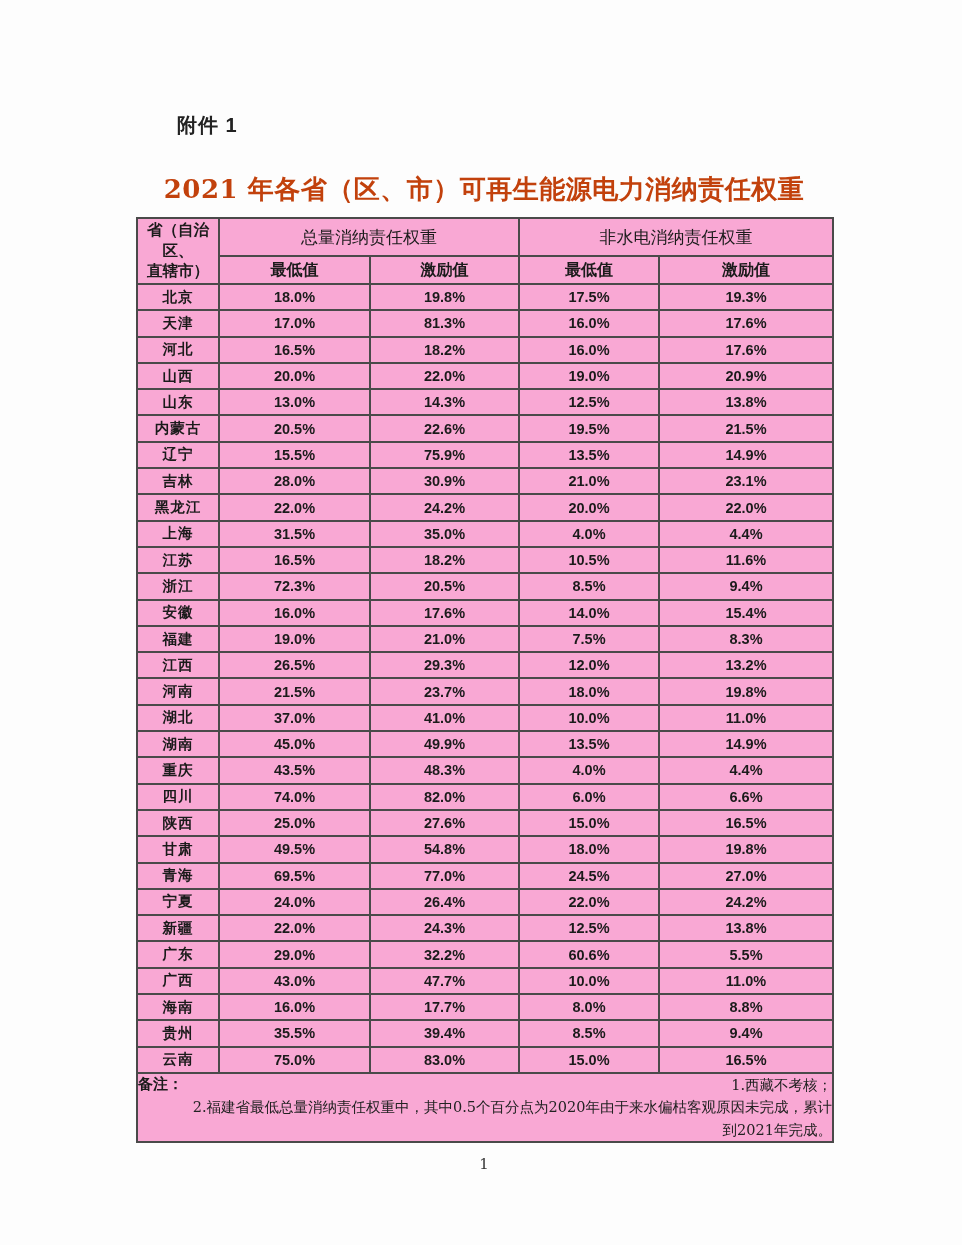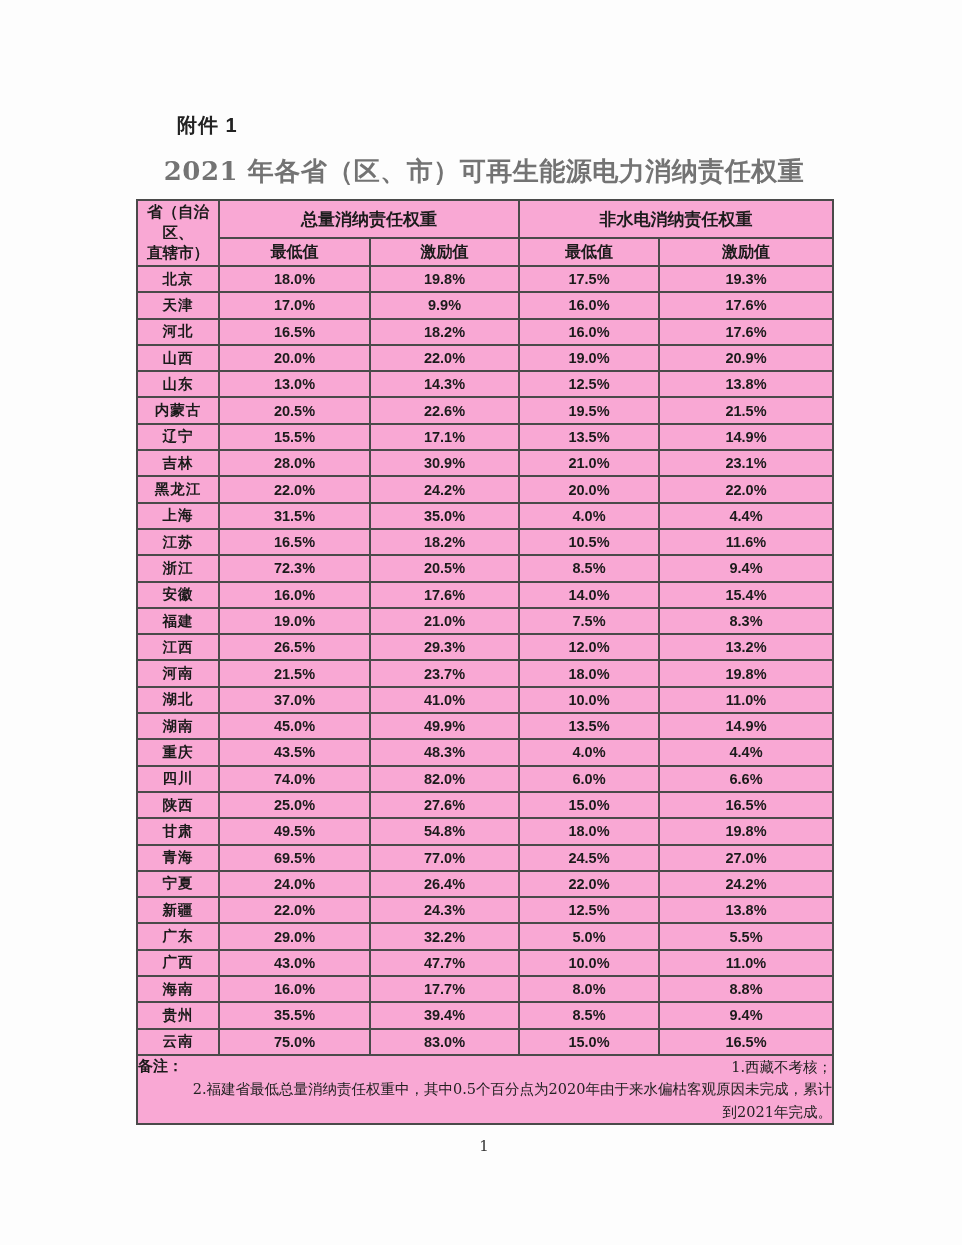--- a/index.html
+++ b/index.html
@@ -25,22 +25,22 @@
     color: #222;
     margin-left: 41px;
   }
   .doc-title {
     width: 696px;
     text-align: center;
     font-family: "DejaVu Serif", "Liberation Serif", serif;
     font-weight: bold;
     font-size: 26px;
     letter-spacing: 0.5px;
-    margin-top: 15px;
-    color: #737373;
+    margin-top: 33px;
+    color: #c2410c;
     white-space: nowrap;
   }
   table.weights {
     border-collapse: collapse;
     table-layout: fixed;
     width: 696px;
     margin-top: 10px;
     background: #f9a8d4;
   }
   table.weights th,
@@ -51,21 +51,21 @@
     vertical-align: middle;
   }
   th.province-head {
     font-size: 15.5px;
     font-weight: bold;
     line-height: 1.35;
     padding: 2px 1px;
   }
   th.group-head {
     font-size: 17px;
-    font-weight: bold;
+    font-weight: normal;
     height: 36px;
   }
   th.sub-head {
     font-size: 16px;
     font-weight: bold;
     height: 26px;
   }
   td.prov-cell {
     font-size: 14.5px;
     font-weight: bold;
@@ -151,21 +151,21 @@
     <tr>
         <td class="prov-cell">北京</td>
         <td class="val-cell">18.0%</td>
         <td class="val-cell">19.8%</td>
         <td class="val-cell">17.5%</td>
         <td class="val-cell">19.3%</td>
       </tr>
         <tr>
         <td class="prov-cell">天津</td>
         <td class="val-cell">17.0%</td>
-        <td class="val-cell">9.9%</td>
+        <td class="val-cell">81.3%</td>
         <td class="val-cell">16.0%</td>
         <td class="val-cell">17.6%</td>
       </tr>
         <tr>
         <td class="prov-cell">河北</td>
         <td class="val-cell">16.5%</td>
         <td class="val-cell">18.2%</td>
         <td class="val-cell">16.0%</td>
         <td class="val-cell">17.6%</td>
       </tr>
@@ -186,21 +186,21 @@
         <tr>
         <td class="prov-cell">内蒙古</td>
         <td class="val-cell">20.5%</td>
         <td class="val-cell">22.6%</td>
         <td class="val-cell">19.5%</td>
         <td class="val-cell">21.5%</td>
       </tr>
         <tr>
         <td class="prov-cell">辽宁</td>
         <td class="val-cell">15.5%</td>
-        <td class="val-cell">17.1%</td>
+        <td class="val-cell">75.9%</td>
         <td class="val-cell">13.5%</td>
         <td class="val-cell">14.9%</td>
       </tr>
         <tr>
         <td class="prov-cell">吉林</td>
         <td class="val-cell">28.0%</td>
         <td class="val-cell">30.9%</td>
         <td class="val-cell">21.0%</td>
         <td class="val-cell">23.1%</td>
       </tr>
@@ -320,21 +320,21 @@
         <td class="prov-cell">新疆</td>
         <td class="val-cell">22.0%</td>
         <td class="val-cell">24.3%</td>
         <td class="val-cell">12.5%</td>
         <td class="val-cell">13.8%</td>
       </tr>
         <tr>
         <td class="prov-cell">广东</td>
         <td class="val-cell">29.0%</td>
         <td class="val-cell">32.2%</td>
-        <td class="val-cell">5.0%</td>
+        <td class="val-cell">60.6%</td>
         <td class="val-cell">5.5%</td>
       </tr>
         <tr>
         <td class="prov-cell">广西</td>
         <td class="val-cell">43.0%</td>
         <td class="val-cell">47.7%</td>
         <td class="val-cell">10.0%</td>
         <td class="val-cell">11.0%</td>
       </tr>
         <tr>

